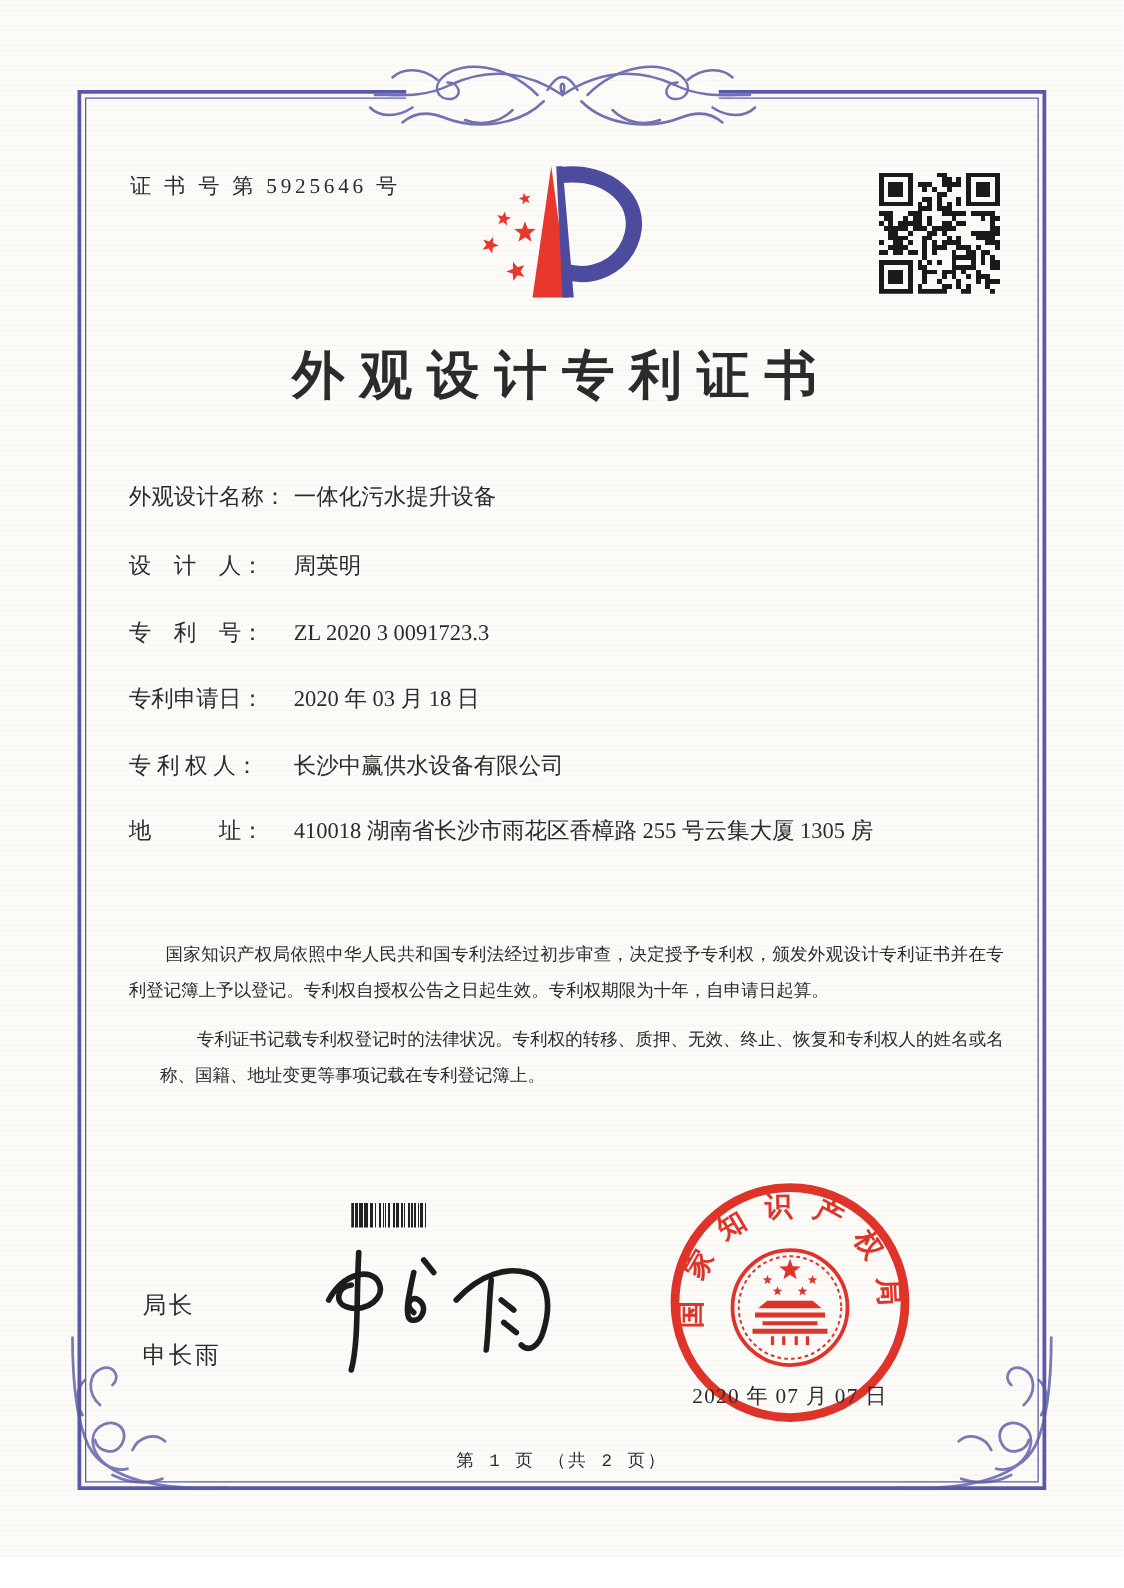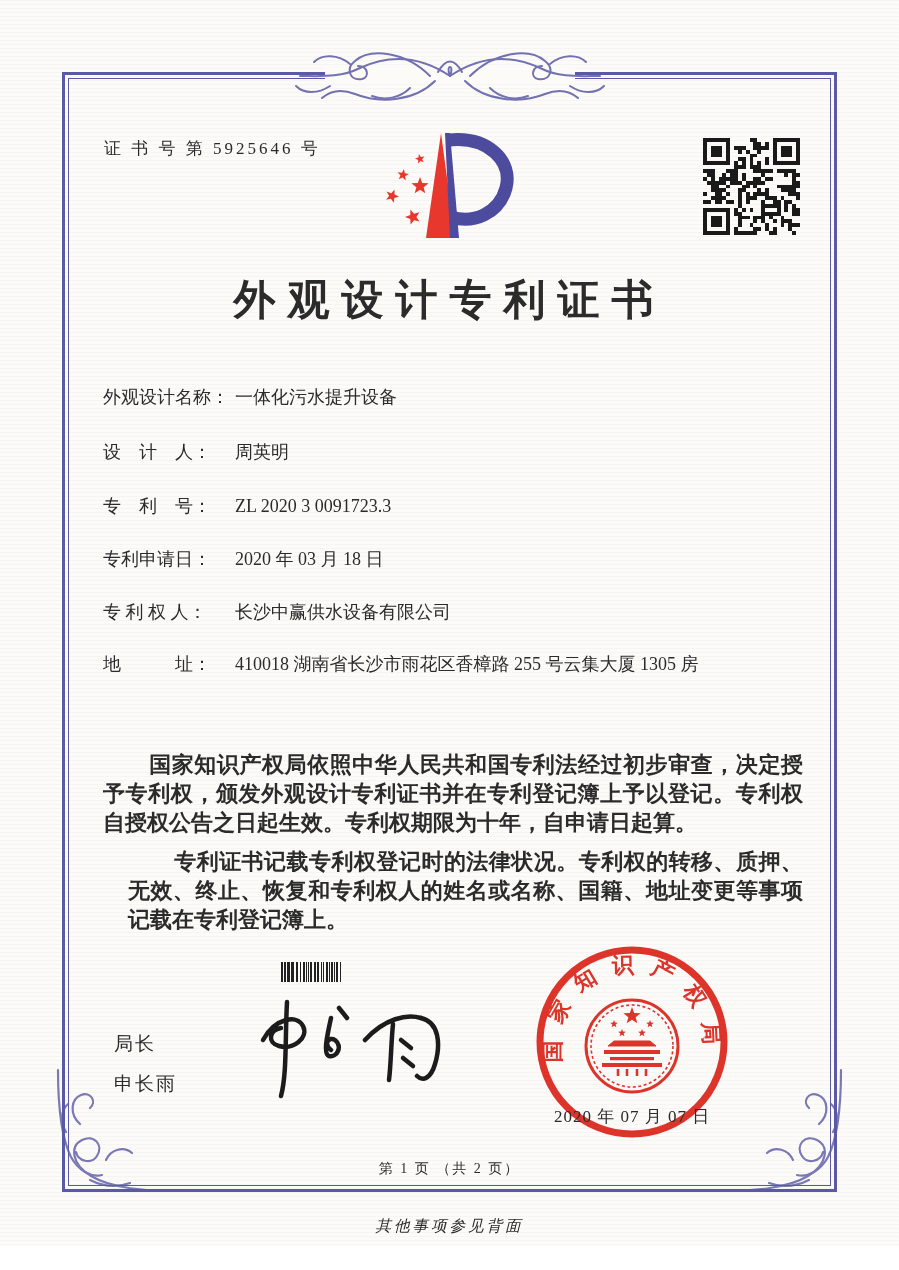--- a/index.html
+++ b/index.html
@@ -27,34 +27,34 @@
   .cert-no{position:absolute;left:104px;top:137px;font-size:17px;letter-spacing:3px;}
   .logo{position:absolute;left:363px;top:126px;width:178px;height:132px;}
   .qr{position:absolute;left:703px;top:138px;width:97px;height:97px;}
   .title{position:absolute;left:0;right:0;top:272px;text-align:center;
     font-size:42px;font-weight:bold;letter-spacing:12px;}
   .field{position:absolute;left:103px;font-size:18px;white-space:nowrap;}
   .field .lbl{display:inline-block;min-width:128px;}
   .field .val{margin-left:4px;font-family:Liberation Serif, serif;}
   .field .pair2{margin-left:56px;}
   .body-text{position:absolute;left:103px;top:750px;width:700px;
-    font-size:22px;line-height:29px;text-align:justify;font-weight:bold;}
+    font-size:14px;line-height:29px;text-align:justify;}
   .body-text p{text-indent:2.1em;}
   .body-text p + p{margin-top:10px;margin-left:25px;}
   .barcode{position:absolute;left:281px;top:962px;width:62px;height:20px;}
   .signature{position:absolute;left:235px;top:988px;width:240px;height:115px;}
   .director{position:absolute;left:114px;font-size:19px;letter-spacing:2px;}
   .director-title{top:1031px;}
   .director-name{top:1071px;text-align:center;}
   .seal{position:absolute;left:532px;top:942px;width:200px;height:200px;opacity:.93;
     mix-blend-mode:multiply;}
   .seal-date{position:absolute;left:532px;top:1105px;width:200px;text-align:center;
     font-size:17px;letter-spacing:1px;white-space:nowrap;}
   .page-info{position:absolute;left:0;right:0;top:1160px;text-align:center;
-    font-size:14px;letter-spacing:2px;}
+    font-size:14px;letter-spacing:2px;font-family:Liberation Mono, monospace;}
   .back-note{position:absolute;left:0;right:0;top:1216px;text-align:center;
     font-size:15.5px;letter-spacing:3px;font-style:italic;}
   svg{display:block;}
 </style>
 </head>
 <body>
 
 <div class="page">
 
   <div class="frame">
@@ -530,15 +530,14 @@
         <line x1="-14" y1="27" x2="-14" y2="34"></line>
         <line x1="-5" y1="27" x2="-5" y2="34"></line>
         <line x1="5" y1="27" x2="5" y2="34"></line>
         <line x1="14" y1="27" x2="14" y2="34"></line>
       </g>
     </g>
   </svg>
   <div class="seal-date">2020 年 07 月 07 日</div>
 
   <div class="page-info">第 1 页 （共 2 页）</div>
-  <div class="back-note">其他事项参见背面</div>
 
 </div>
 
 </body></html>

